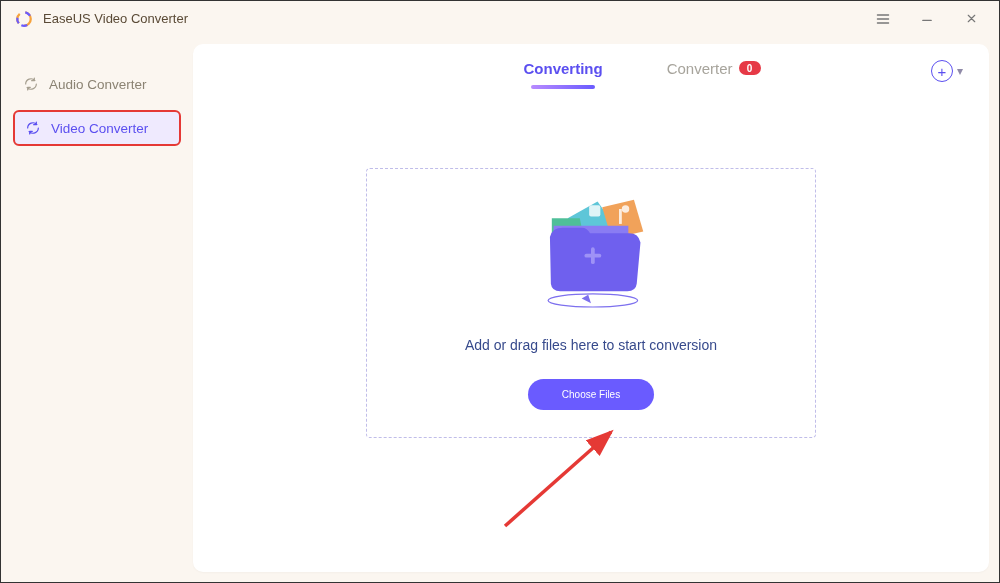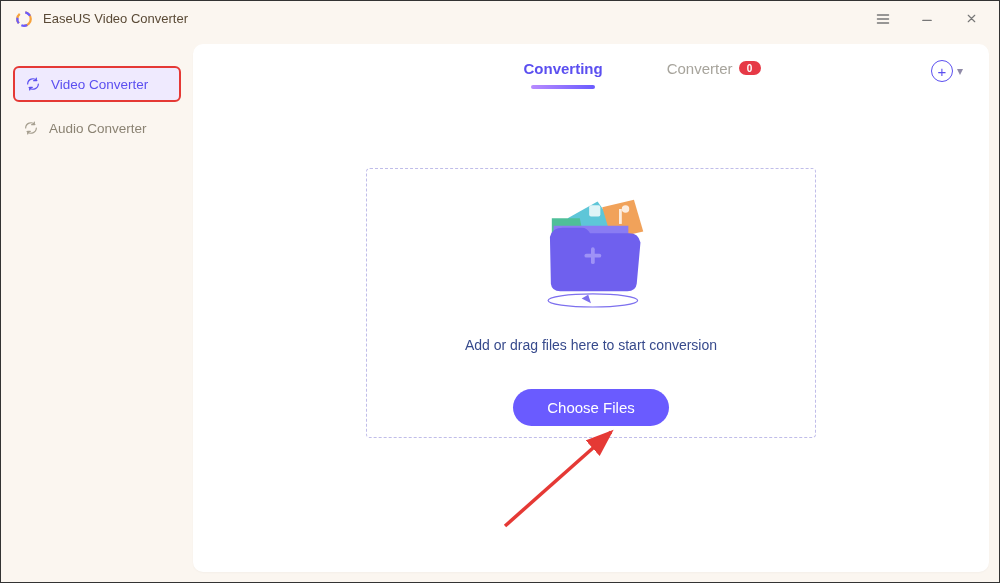--- a/index.html
+++ b/index.html
@@ -112,24 +112,24 @@
     border-radius: 4px;
     display:flex; flex-direction:column; align-items:center; justify-content:flex-start;
     padding-top: 12px;
     position: relative;
   }
   .illus { width: 150px; height: 140px; position:relative; }
   .hint {
     margin-top: 16px; font-size: 14px; color: #374a8c;
   }
   .choose-btn {
-    margin-top: 36px;
+    margin-top: 26px;
     background: #6a5bff; color: #fff;
     border: none; border-radius: 22px;
-    padding: 10px 34px; font-size: 15px; font-weight: 500;
+    padding: 10px 34px; font-size: 10px; font-weight: 500;
     cursor: default;
   }
 
   
   .arrow-annot {
     position: absolute; pointer-events: none;
   }
 </style>
 </head>
 <body>
@@ -158,35 +158,35 @@
     <span class="title-btn close">
       <svg viewBox="0 0 20 20" width="13" height="13">
           <path d="M5 5l10 10M15 5L5 15" stroke="#777" stroke-width="1.8" stroke-linecap="round"></path>
         </svg>
     </span>
   </div>
 
   <div class="body">
 
     <div class="sidebar">
+      <div class="side-item">
+        <span class="side-icon">
+          <svg viewBox="0 0 24 24" width="16" height="16">
+              <path d="M4 12a8 8 0 0 1 13.8-5.3M20 12a8 8 0 0 1-13.8 5.3M17 3v4h-4M7 21v-4h4" fill="none" stroke="#a69f90" stroke-width="1.8" stroke-linecap="round" stroke-linejoin="round"></path>
+            </svg>
+        </span>
+        <span>Audio Converter</span>
+      </div>
       <div class="side-item active">
         <span class="side-icon">
           <svg viewBox="0 0 24 24" width="16" height="16">
               <path d="M4 12a8 8 0 0 1 13.8-5.3M20 12a8 8 0 0 1-13.8 5.3M17 3v4h-4M7 21v-4h4" fill="none" stroke="#5b4ff0" stroke-width="1.8" stroke-linecap="round" stroke-linejoin="round"></path>
             </svg>
         </span>
         <span>Video Converter</span>
-      </div>
-      <div class="side-item">
-        <span class="side-icon">
-          <svg viewBox="0 0 24 24" width="16" height="16">
-              <path d="M4 12a8 8 0 0 1 13.8-5.3M20 12a8 8 0 0 1-13.8 5.3M17 3v4h-4M7 21v-4h4" fill="none" stroke="#a69f90" stroke-width="1.8" stroke-linecap="round" stroke-linejoin="round"></path>
-            </svg>
-        </span>
-        <span>Audio Converter</span>
       </div>
     </div>
 
     <div class="main">
 
       <div class="tabsrow">
         <div class="tabs-center">
           <div class="tab active">
             <span>Converting</span>
           </div>

